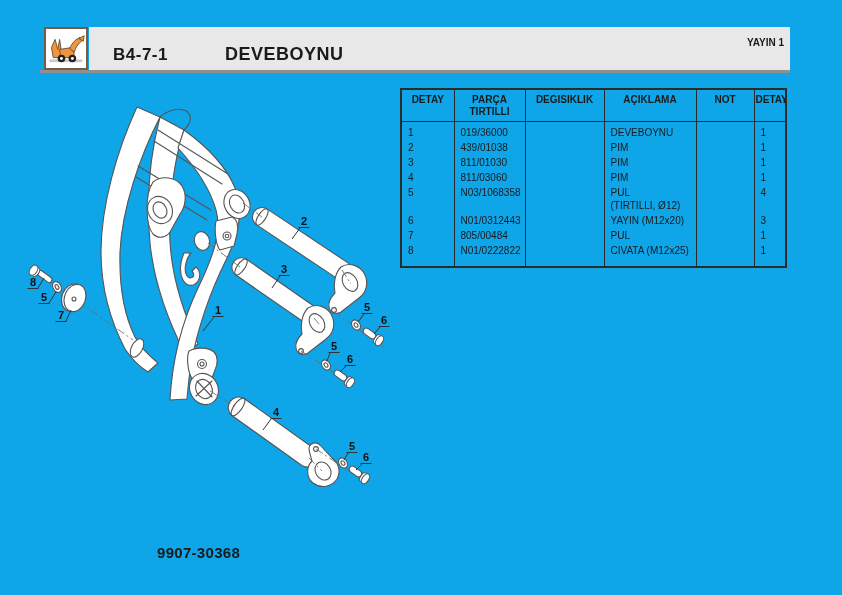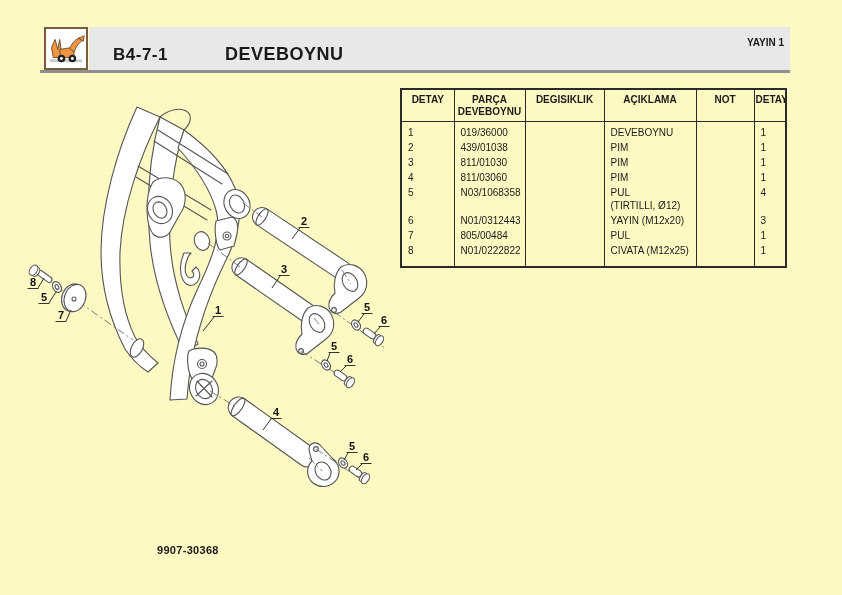--- a/index.html
+++ b/index.html
@@ -1,18 +1,18 @@
 <!DOCTYPE html>
 <html><head>
 <meta charset="utf-8">
 <style>
   html,body{margin:0;padding:0;background:#fff;}
   body{width:842px;height:595px;position:relative;overflow:hidden;
        font-family:"Liberation Sans",sans-serif;color:#1a1a1a;}
-  .page{position:absolute;inset:0;background:#fef9c3;}
+  .page{position:absolute;inset:0;background:#0ea5e9;}
 
   
   .band{position:absolute;left:89px;top:27px;width:701px;height:43px;
         background:#e8e8e8;border-bottom:3px solid #8f8f8f;}
   .band-underline-left{position:absolute;left:40px;top:70px;width:49px;height:3px;background:#8f8f8f;}
   .logo-box{position:absolute;left:44px;top:27px;width:44px;height:43px;
             background:#fff;border:2px solid #7b5b3e;box-sizing:border-box;}
   .logo-box svg{display:block;width:100%;height:100%;}
   .hdr-code{position:absolute;left:113px;top:45px;font-size:17px;font-weight:bold;letter-spacing:.5px;}
   .hdr-title{position:absolute;left:225px;top:44px;font-size:18px;font-weight:bold;letter-spacing:.5px;}
@@ -25,21 +25,21 @@
                font-size:10px;vertical-align:top;overflow:hidden;}
   .parts-table{border:2px solid #2b2b2b;}
   .parts-table thead th{border-bottom:1px solid #2b2b2b;font-weight:bold;text-align:center;
                padding:4px 1px 3px;line-height:12px;}
   .parts-table td{padding:1px 2px 1px 6px;line-height:13px;font-weight:normal;}
   .parts-table tbody tr:first-child td{padding-top:4px;}
   .parts-table tbody tr:last-child td{padding-bottom:9px;}
   .parts-table td.col-desc{white-space:pre-line;}
 
   
-  .drawing-number{position:absolute;left:157px;top:544px;font-size:11px;font-weight:bold;letter-spacing:.3px;}
+  .drawing-number{position:absolute;left:157px;top:544px;font-size:15px;font-weight:bold;letter-spacing:.3px;}
 
   
   .diagram{position:absolute;left:0;top:0;width:842px;height:595px;}
   .ln{fill:none;stroke:#555;stroke-width:1.1;stroke-linejoin:round;stroke-linecap:round;}
   .fw{fill:#fff;stroke:#555;stroke-width:1.1;stroke-linejoin:round;}
   .cl{fill:none;stroke:#6e6e6e;stroke-width:.9;stroke-dasharray:8 3 2 3;}
   .callout-text{font-family:"Liberation Sans",sans-serif;font-size:11px;font-weight:bold;fill:#111;}
   .callout-line{stroke:#333;stroke-width:1;}
 </style>
 </head>
@@ -240,21 +240,21 @@
         <col style="width: 53px;">
         <col style="width: 71px;">
         <col style="width: 79px;">
         <col style="width: 92px;">
         <col style="width: 58px;">
         <col style="width: 32px;">
       </colgroup>
     <thead>
         <tr id="parts-head-row">
           <th>DETAY</th>
-          <th>PARÇA DEVEBOYNU</th>
+          <th>PARÇA TIRTILLI</th>
           <th>DEGISIKLIK</th>
           <th>AÇIKLAMA</th>
           <th>NOT</th>
           <th>DETAY</th>
         </tr>
       </thead>
     <tbody id="parts-body">
         <tr>
           <td class="col-detay">1</td>
           <td class="col-parca">019/36000</td>

